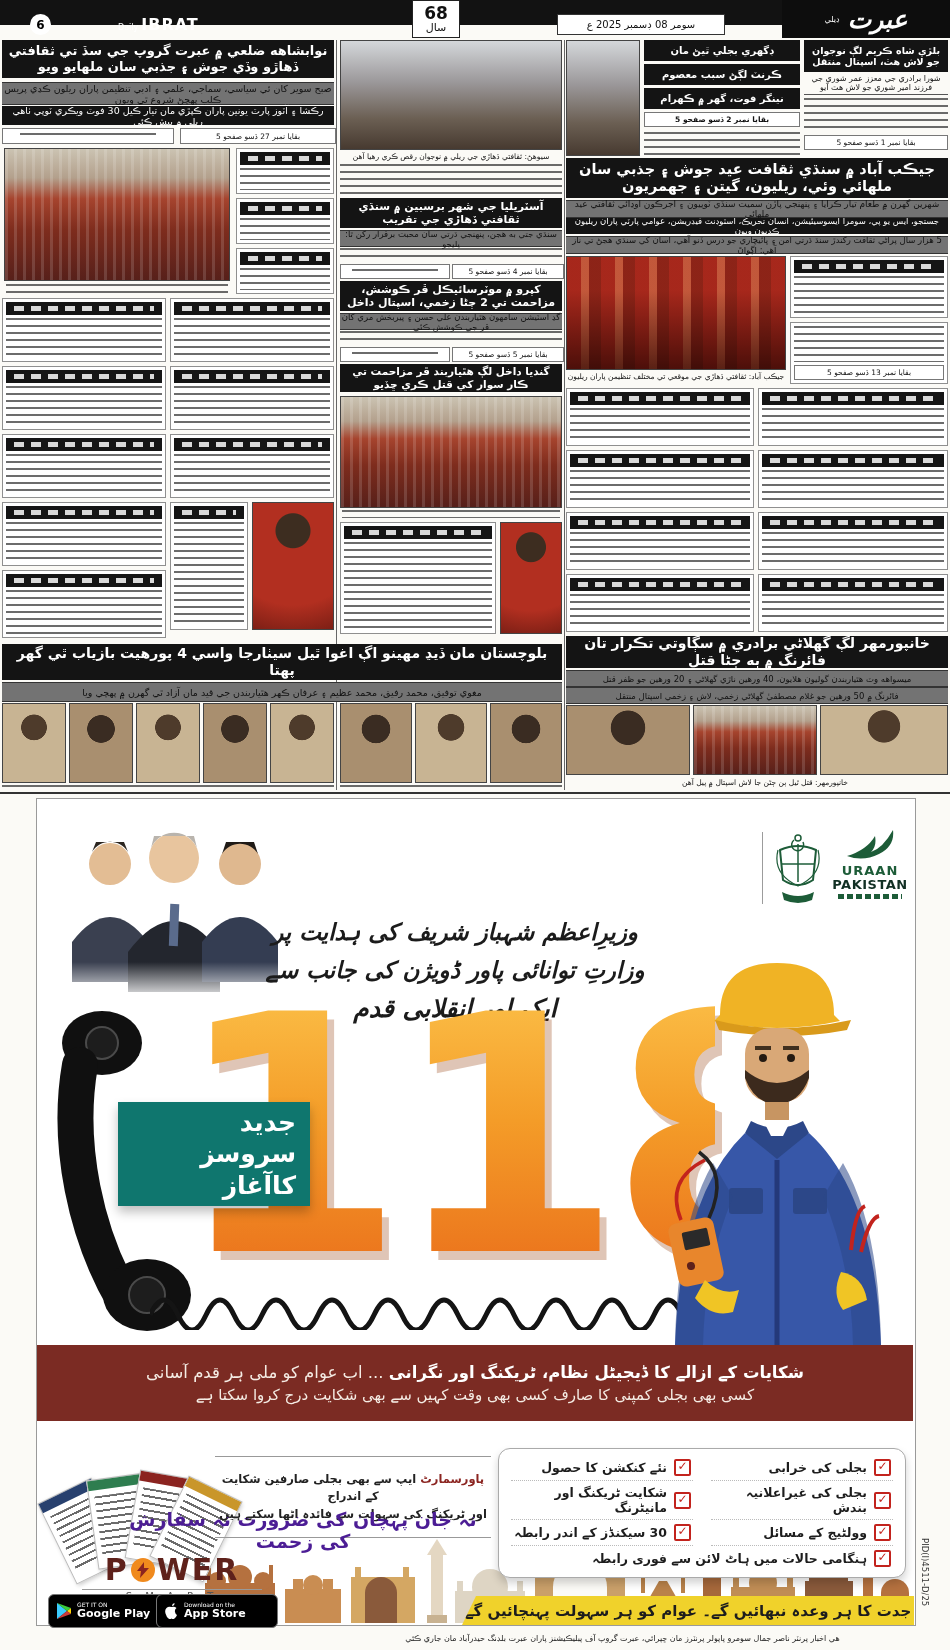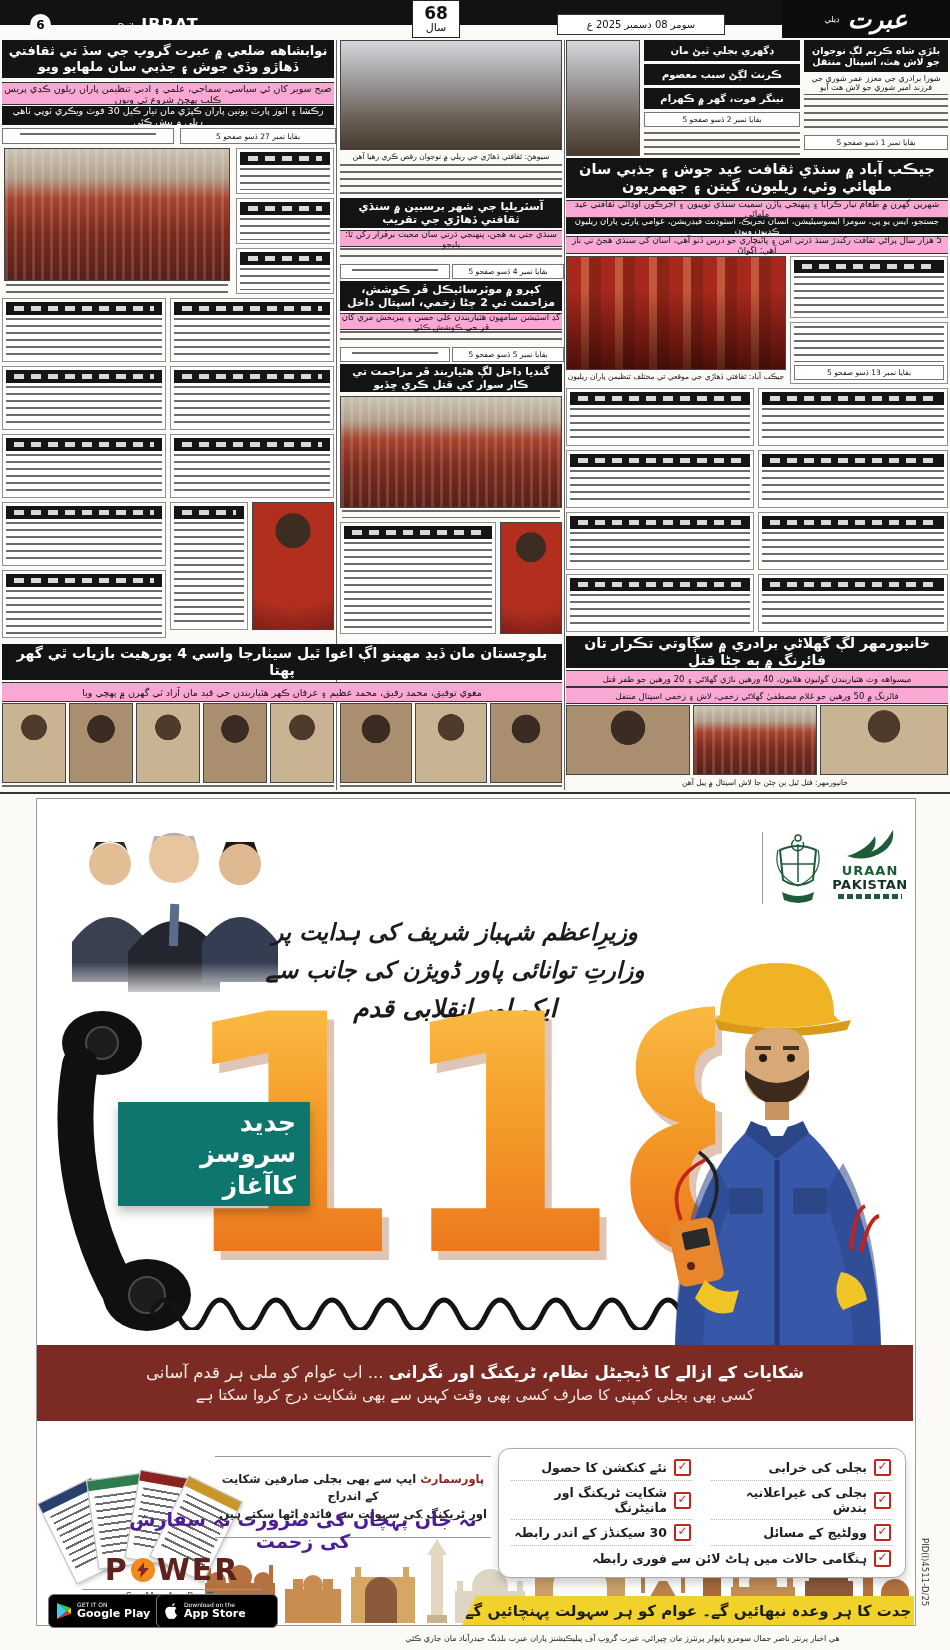--- a/index.html
+++ b/index.html
@@ -7,21 +7,21 @@
         font-family:"DejaVu Sans",sans-serif;color:#111;}
   .abs{position:absolute;}
   .rtl{direction:rtl;}
   
   .mast-bar{background:#121212;}
   .page-circle{width:21px;height:21px;border-radius:50%;background:#fff;color:#000;font-weight:bold;
                font-size:12px;display:flex;align-items:center;justify-content:center;}
   
   .bar{background:#141414;color:#fff;font-weight:bold;display:flex;align-items:center;
        justify-content:center;text-align:center;line-height:1.2;}
-  .bodyline{border-top:1px solid #333;border-bottom:1px solid #333;background:#f9a8d4;
+  .bodyline{border-top:1px solid #333;border-bottom:1px solid #333;background:#737373;
             display:flex;align-items:center;justify-content:center;text-align:center;}
   .blackline{background:#141414;color:#fff;display:flex;align-items:center;justify-content:center;text-align:center;}
   .lines{background-image:repeating-linear-gradient(to bottom,rgba(45,45,45,.7) 0 2px,transparent 2px 7px);}
   .tag{border:1px solid #777;font-size:7.5px;background:#fff;display:flex;align-items:center;
        justify-content:center;text-align:center;}
   .stub{border:1px solid #8f8f8f;background:#fff;display:flex;flex-direction:column;gap:3px;padding:3px;box-sizing:border-box;}
   .stub-bar{height:13px;background:#151515;position:relative;flex:none;}
   .stub-bar::after{content:"";position:absolute;top:4px;bottom:4px;left:8px;right:8px;
        background:repeating-linear-gradient(90deg,#d9d9d9 0 10px,transparent 10px 17px);}
   .stub-fill{flex:1;}
@@ -177,21 +177,21 @@
   <div class="abs photo ph-portrait2" style="left:340px;top:703px;width:72px;height:80px;"></div>
   <div class="abs photo ph-portrait" style="left:415px;top:703px;width:72px;height:80px;"></div>
   <div class="abs photo ph-portrait2" style="left:490px;top:703px;width:72px;height:80px;"></div>
   <div class="abs lines" style="left:340px;top:785px;width:222px;height:6px;"></div>
 
   <div class="abs photo ph-crowd" style="left:566px;top:40px;width:74px;height:116px;"></div>
   <div class="abs" style="left:644px;top:40px;width:156px;height:116px;">
     <div class="bar rtl" style="height:21px;font-size:10px;margin-bottom:3px;">ڊگهري بجلي ٿيڻ مان</div>
     <div class="bar rtl" style="height:21px;font-size:10px;margin-bottom:3px;">ڪرنٽ لڳڻ سبب معصوم</div>
     <div class="bar rtl" style="height:21px;font-size:10px;margin-bottom:3px;">نينگر فوت، گهر ۾ ڪهرام</div>
-    <div class="tag rtl" style="height:13px;margin-bottom:5px;">بقايا نمبر 2 ڏسو صفحو 5</div>
+    <div class="tag rtl" style="height:13px;margin-bottom:5px;font-weight:bold;">بقايا نمبر 2 ڏسو صفحو 5</div>
     <div class="lines" style="height:26px;"></div>
   </div>
   <div class="abs" style="left:804px;top:40px;width:144px;height:116px;">
     <div class="bar rtl" style="height:32px;font-size:9.5px;padding:0 2px;">بلڙي شاه ڪريم لڳ نوجوان جو لاش هٿ، اسپتال منتقل</div>
     <div class="rtl" style="font-size:8px;text-align:center;border-bottom:1px solid #555;padding:2px 0;">شورا برادري جي معزز عمر شوري جي فرزند امير شوري جو لاش هٿ آيو</div>
     <div class="lines" style="height:34px;margin-top:3px;"></div>
     <div class="tag rtl" style="height:13px;margin-top:3px;">بقايا نمبر 1 ڏسو صفحو 5</div>
   </div>
   <div class="abs bar rtl" style="left:566px;top:158px;width:382px;height:40px;font-size:14.5px;padding:0 4px;box-sizing:border-box;">جيڪب آباد ۾ سنڌي ثقافت عيد جوش ۽ جذبي سان ملهائي وئي، ريليون، گيتن ۽ جهمريون</div>
   <div class="abs bodyline rtl" style="left:566px;top:200px;width:382px;height:16px;font-size:9px;">شهرين گهرن ۾ طعام تيار ڪرايا ۽ پنهنجي پاڙن سميت سنڌي ٽوپيون ۽ اجرڪون اوڍائي ثقافتي عيد ملهائي</div>

